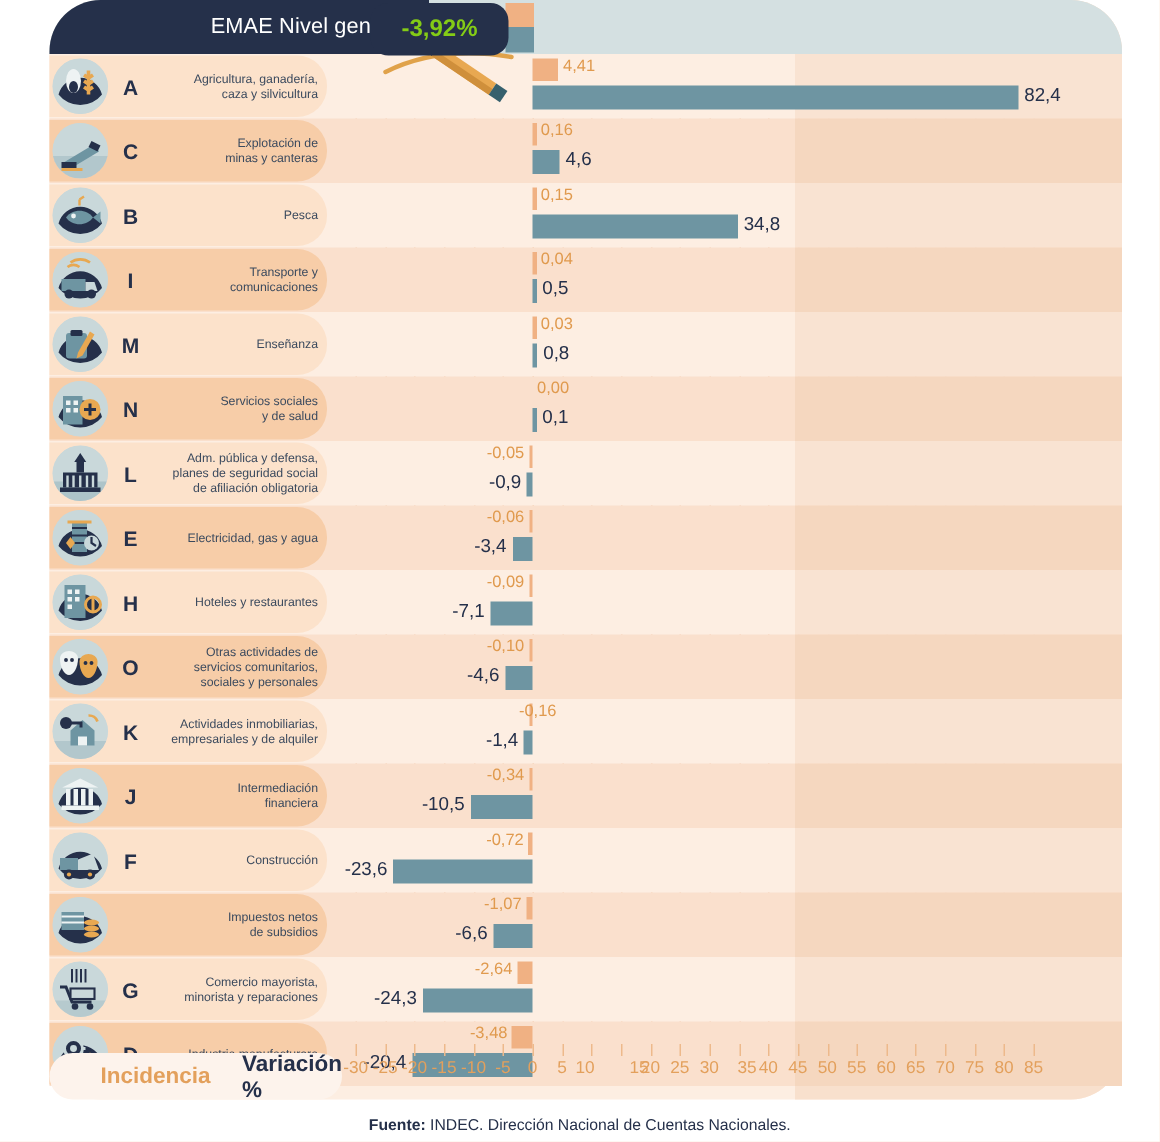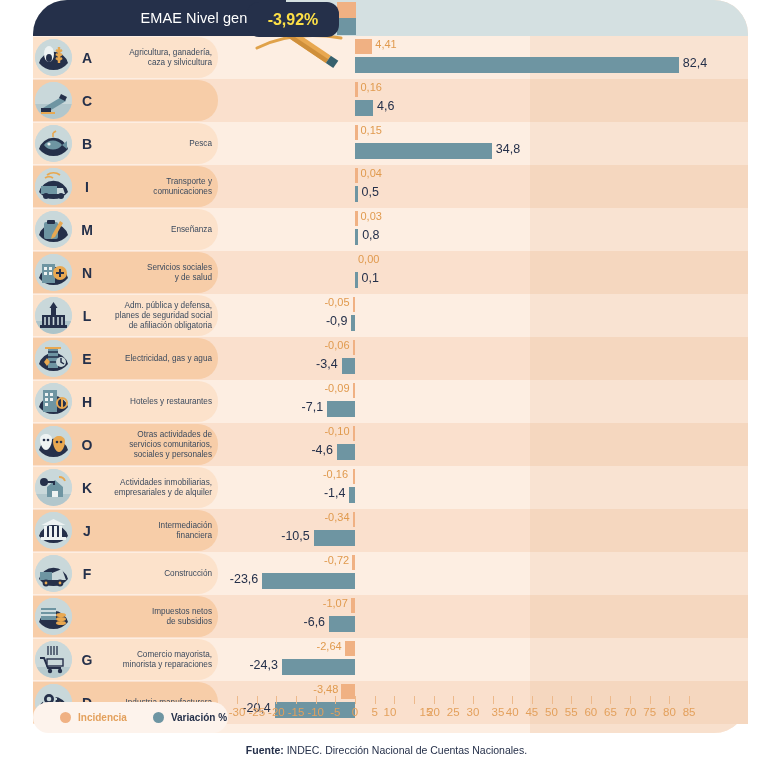--- a/index.html
+++ b/index.html
@@ -40,21 +40,21 @@
   }
   .title-block span{
     color:#ffffff;font-size:14.5px;letter-spacing:.1px;white-space:nowrap;
   }
   
   .badge{
     position:absolute;left:247px;top:2px;width:92px;height:35px;
     background:#25304a;border-radius:12px;
     display:flex;align-items:center;justify-content:center;z-index:12;
   }
-  .badge span{color:#fde047;font-size:16px;font-weight:bold;text-align:right;}
+  .badge span{color:#84cc16;font-size:16px;font-weight:bold;text-align:right;}
   .pencil{position:absolute;left:255px;top:14px;width:100px;height:56px;z-index:11;}
 
   
   .plot{
     position:absolute;left:218px;top:36px;width:498px;height:668px;
   }
   .gridline{position:absolute;top:0;bottom:0;width:1px;background:#f2c9a8;}
   .gridline.zero{background:#edb98b;}
 
   
@@ -109,21 +109,21 @@
 
   
   .legend{
     position:absolute;left:33px;top:702px;width:195px;height:31px;
     background:#fdf3ec;border-radius:16px;
     display:flex;align-items:center;gap:7px;padding-left:27px;box-sizing:border-box;
   }
   .dot{width:11px;height:11px;border-radius:50%;display:inline-block;}
   .dot.inc{background:#f0b183;}
   .dot.var{background:#6e95a2;}
-  .legend-lbl{font-size:10px;color:#e3a05c;font-weight:bold;}
+  .legend-lbl{font-size:15px;color:#e3a05c;font-weight:bold;}
   .legend-lbl.var{color:#25304a;}
 
   
   .source{
     position:absolute;left:0;top:744px;width:773px;text-align:center;
     font-size:10.5px;color:#25304a;
   }
   .source b{font-weight:bold;}
 </style>
 </head>
@@ -189,20 +189,23 @@
         <div class="tab"></div>
         <div class="icon-circle"><svg width="37" height="37" viewBox="0 0 37 37">
             <circle cx="18.5" cy="18.5" r="18.5" fill="#c9d8da"></circle>
             <path d="M0 22h37v15H0z" fill="#6e95a2" opacity=".25"></path>
             <path d="M8 26l20-12 3 5-20 12z" fill="#6e95a2"></path>
             <path d="M6 26h10v4H6z" fill="#25304a"></path>
             <path d="M26 12l6 3-2 4-6-3z" fill="#25304a"></path>
             <path d="M6 30h14v2H6z" fill="#e8a851"></path>
           </svg></div>
         <div class="letter">C</div>
+        <div class="sector-name">
+          <div>Explotación de<br>minas y canteras</div>
+        </div>
         <div class="bar-inc" style="left: 322px; width: 2.5px;"></div>
         <div class="bar-var" style="left: 322px; width: 18.078px;"></div>
         <div class="lbl lbl-inc" style="left: 327.5px;">0,16</div>
         <div class="lbl lbl-var" style="left: 344.078px;">4,6</div>
       </div>
       <div class="row even" style="top: 122px;">
         <div class="stripe"></div>
         <div class="stripe-right"></div>
         <div class="tab"></div>
         <div class="icon-circle"><svg width="37" height="37" viewBox="0 0 37 37">
@@ -393,21 +396,21 @@
             <circle cx="9" cy="13" r="4" fill="#25304a"></circle>
             <path d="M12 13h7v3" stroke="#25304a" stroke-width="2" fill="none"></path>
             <path d="M24 8a6 6 0 0 1 6 4" stroke="#e8a851" stroke-width="1.8" fill="none"></path>
           </svg></div>
         <div class="letter">K</div>
         <div class="sector-name">
           <div>Actividades inmobiliarias,<br>empresariales y de alquiler</div>
         </div>
         <div class="bar-inc" style="left: 319.5px; width: 2.5px;"></div>
         <div class="bar-var" style="left: 316.498px; width: 5.502px;"></div>
-        <div class="lbl lbl-inc" style="right: 400px;">-0,16</div>
+        <div class="lbl lbl-inc" style="right: 377px;">-0,16</div>
         <div class="lbl lbl-var" style="right: 402.502px;">-1,4</div>
       </div>
       <div class="row odd" style="top: 509px;">
         <div class="stripe"></div>
         <div class="stripe-right"></div>
         <div class="tab"></div>
         <div class="icon-circle"><svg width="37" height="37" viewBox="0 0 37 37">
             <circle cx="18.5" cy="18.5" r="18.5" fill="#c9d8da"></circle>
             <path d="M4 24a15 15 0 0 1 29 0 18.5 18.5 0 0 1-29 0z" fill="#25304a"></path>
             <path d="M18.5 7l12 6H6.5z" fill="#eef3f3"></path>

